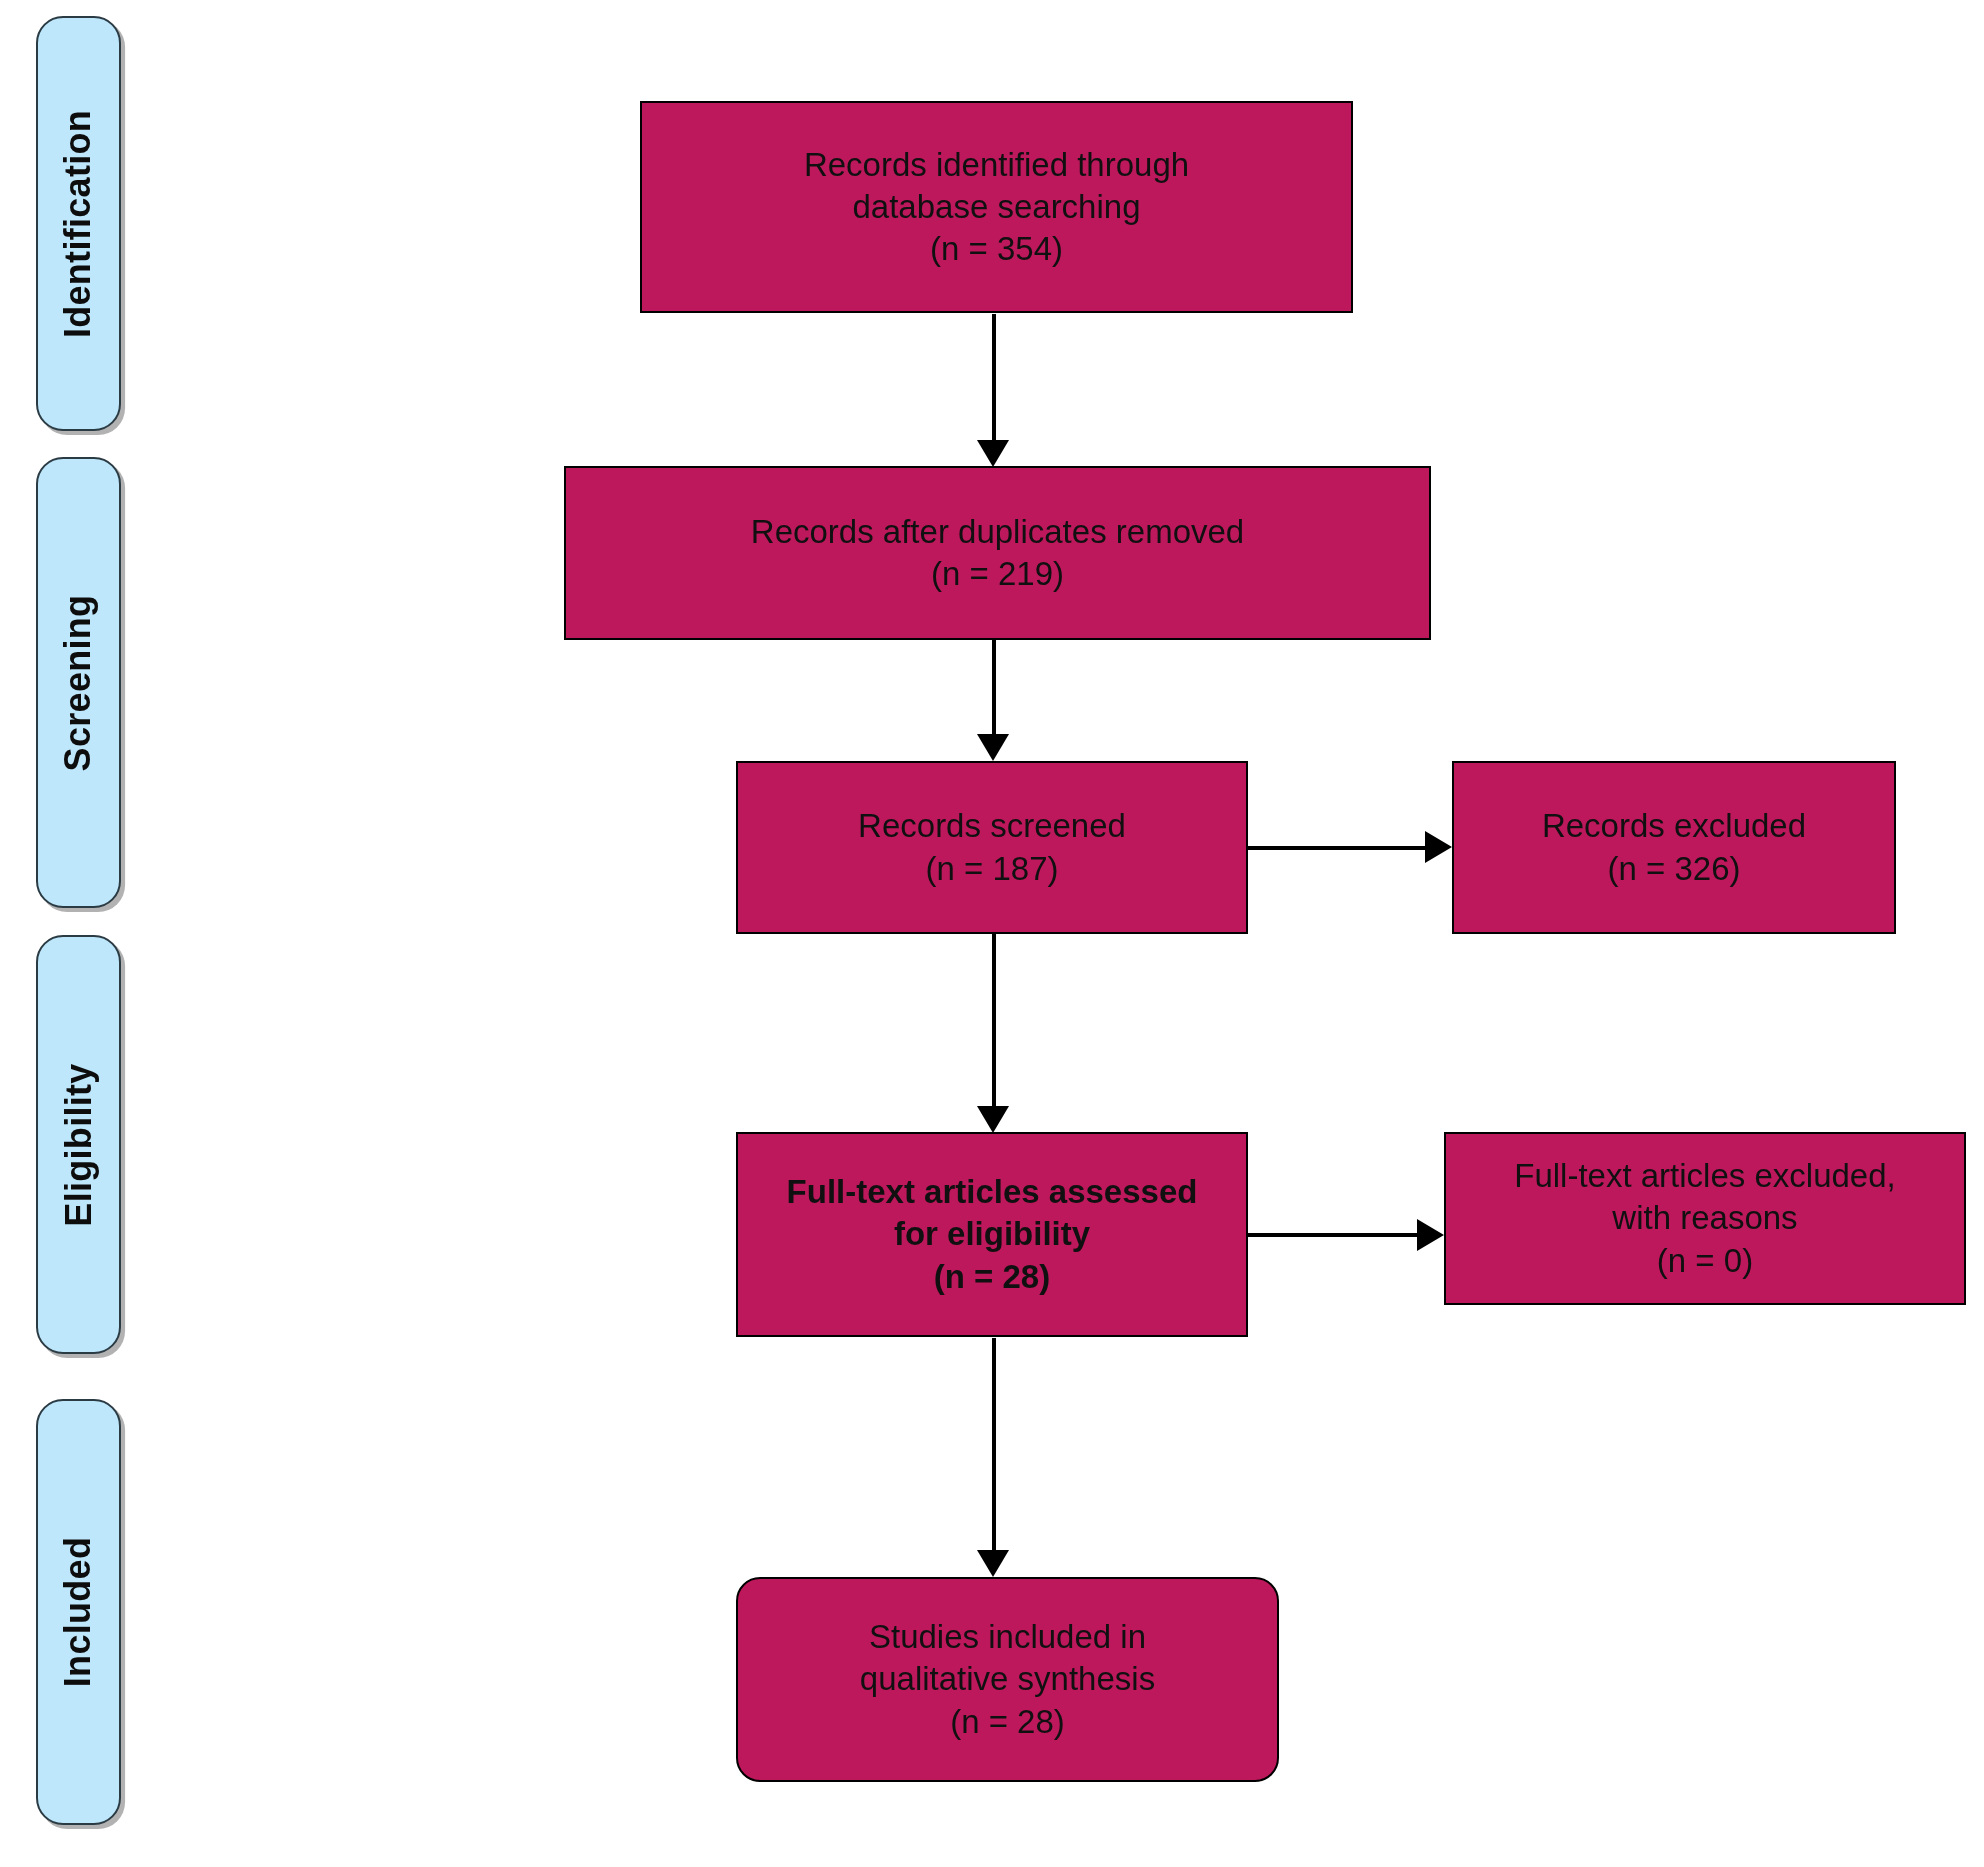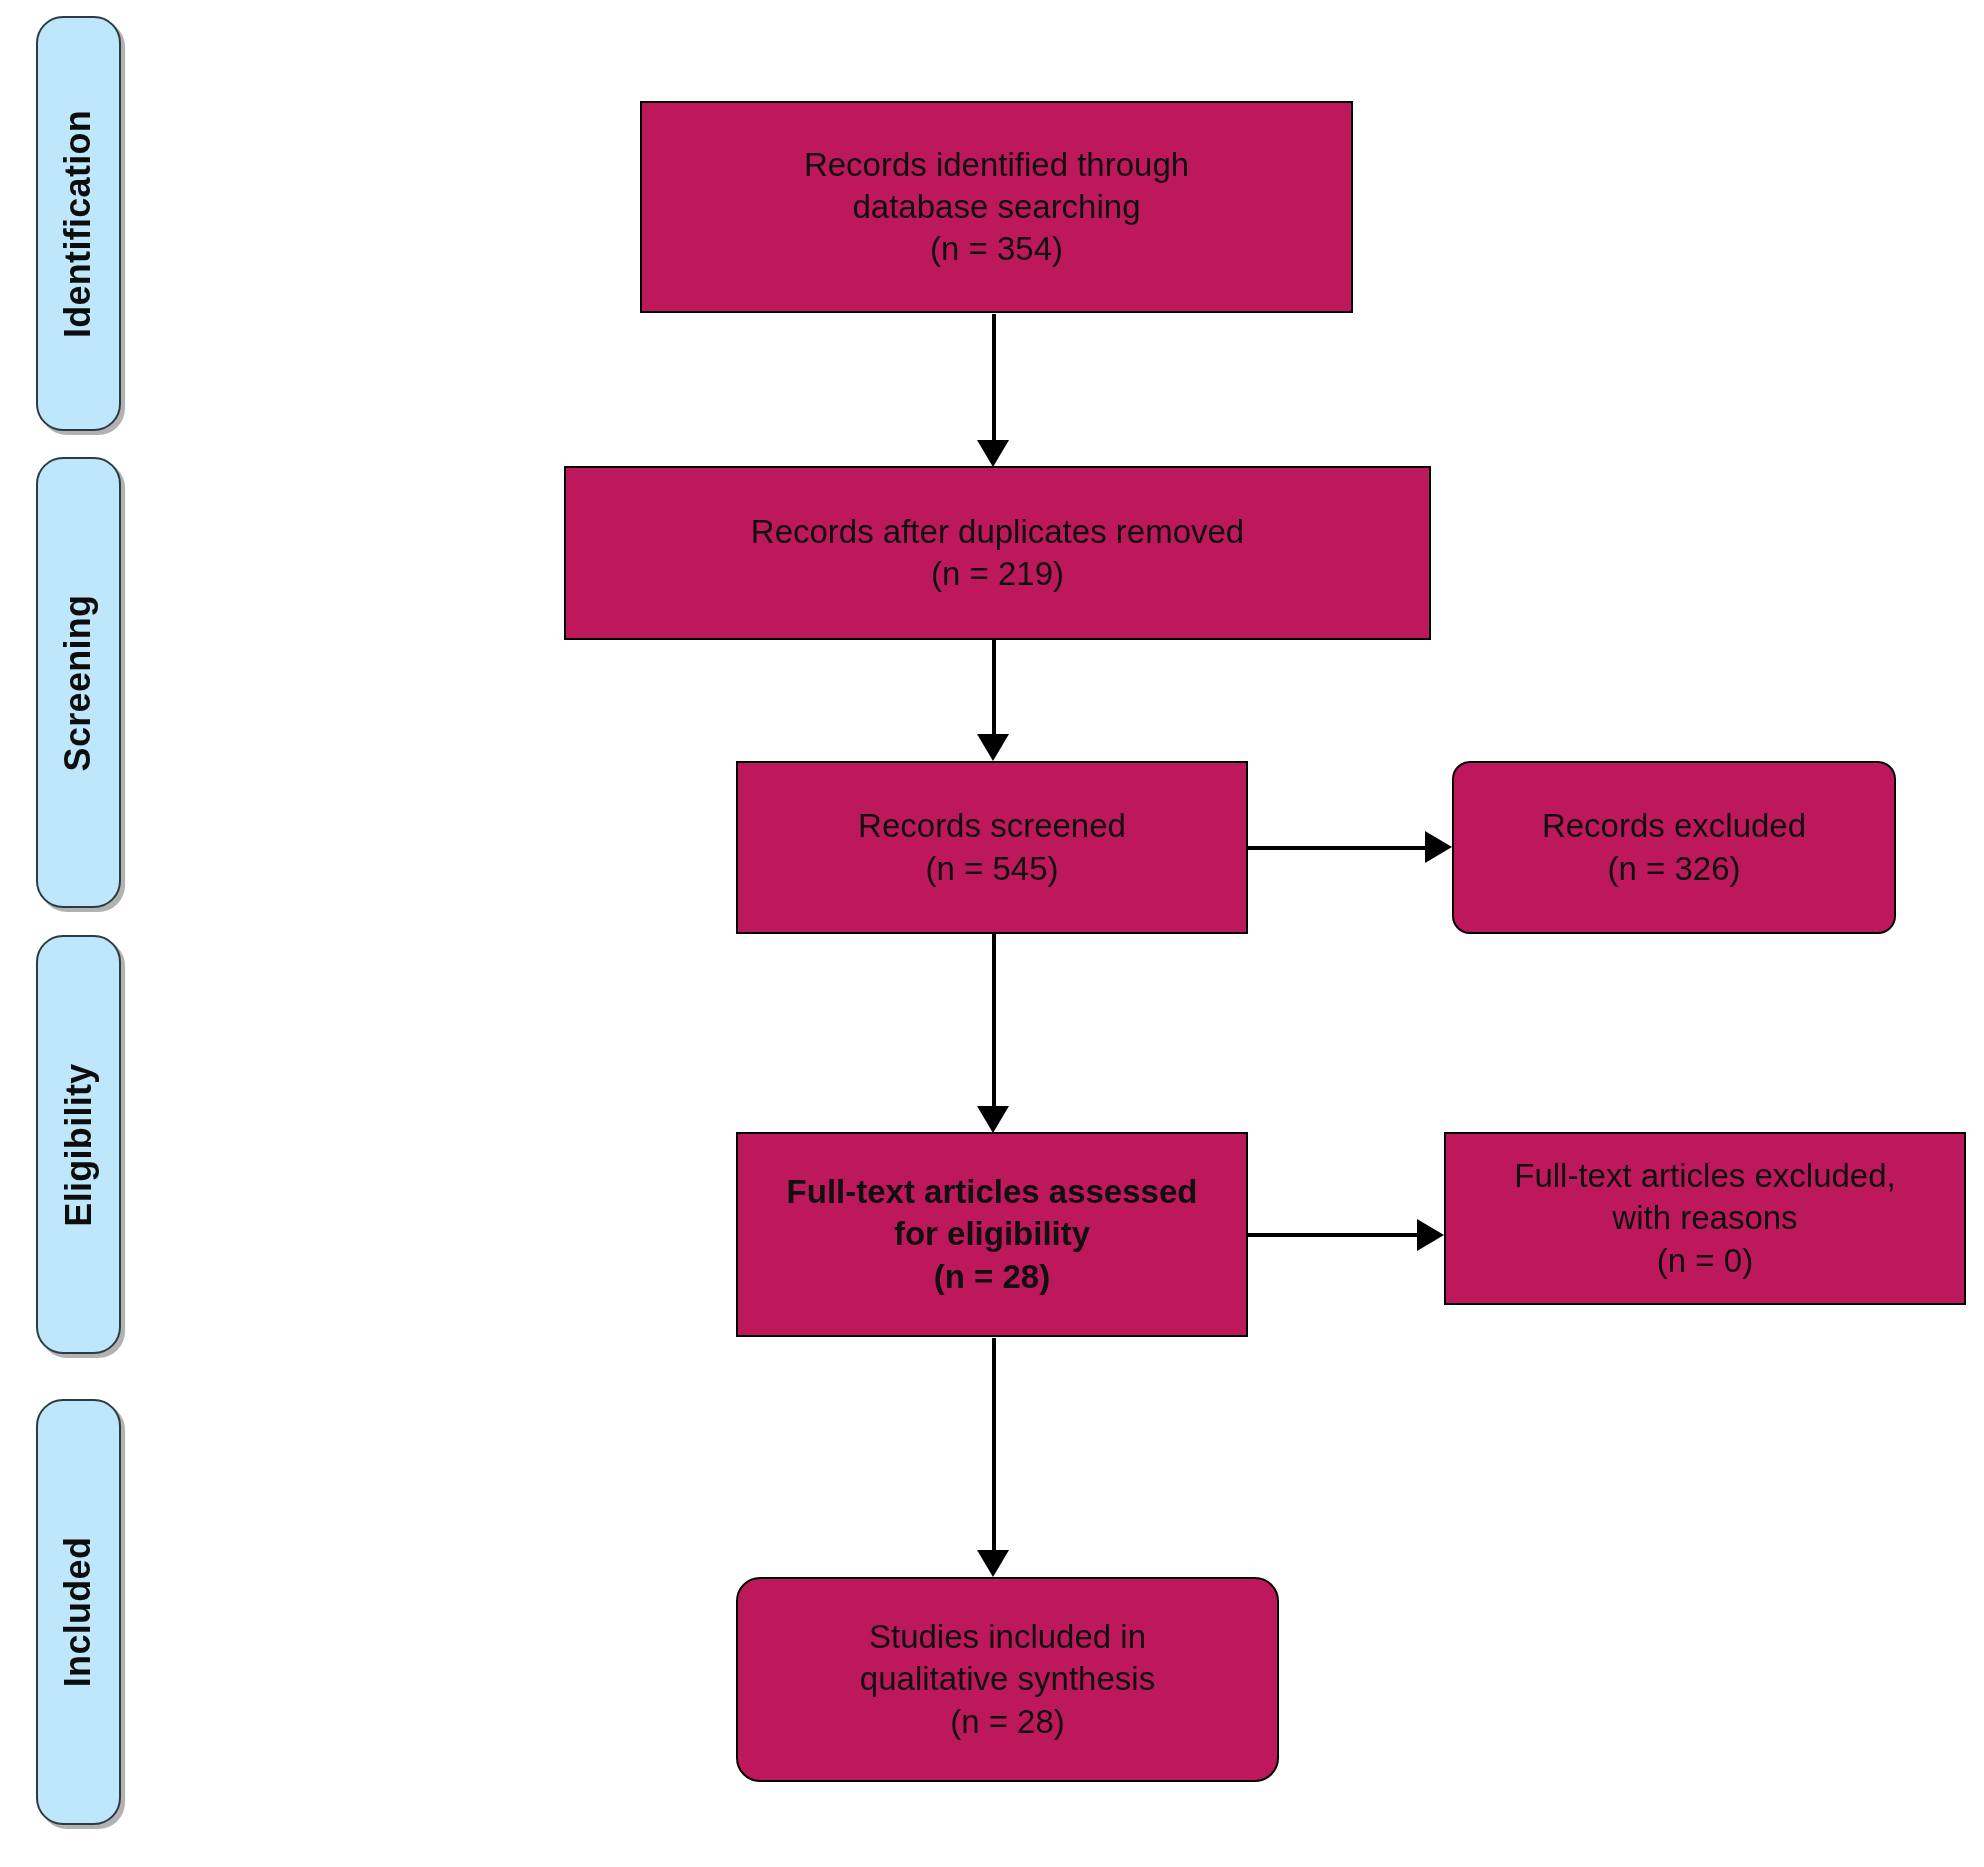--- a/index.html
+++ b/index.html
@@ -119,27 +119,27 @@
   <div class="flow-box" style="left:564px; top:466px; width:867px; height:174px;">
     <span class="box-text">Records after duplicates removed
 (n = 219)</span>
   </div>
 
   <div class="v-line" style="left:992px; top:640px; height:97px;"></div>
   <div class="arrow-down" style="left:977px; top:734px;"></div>
 
   <div class="flow-box" style="left:736px; top:761px; width:512px; height:173px;">
     <span class="box-text">Records screened
-(n = 545)</span>
+(n = 187)</span>
   </div>
 
   <div class="h-line" style="left:1248px; top:846px; width:180px;"></div>
   <div class="arrow-right" style="left:1425px; top:831px;"></div>
 
-  <div class="flow-box" style="left:1452px; top:761px; width:444px; height:173px;border-radius:18px;">
+  <div class="flow-box" style="left:1452px; top:761px; width:444px; height:173px;">
     <span class="box-text">Records excluded
 (n = 326)</span>
   </div>
 
   <div class="v-line" style="left:992px; top:934px; height:175px;"></div>
   <div class="arrow-down" style="left:977px; top:1106px;"></div>
 
   <div class="flow-box" style="left:736px; top:1132px; width:512px; height:205px;font-weight:bold;">
     <span class="box-text">Full-text articles assessed
 for eligibility

